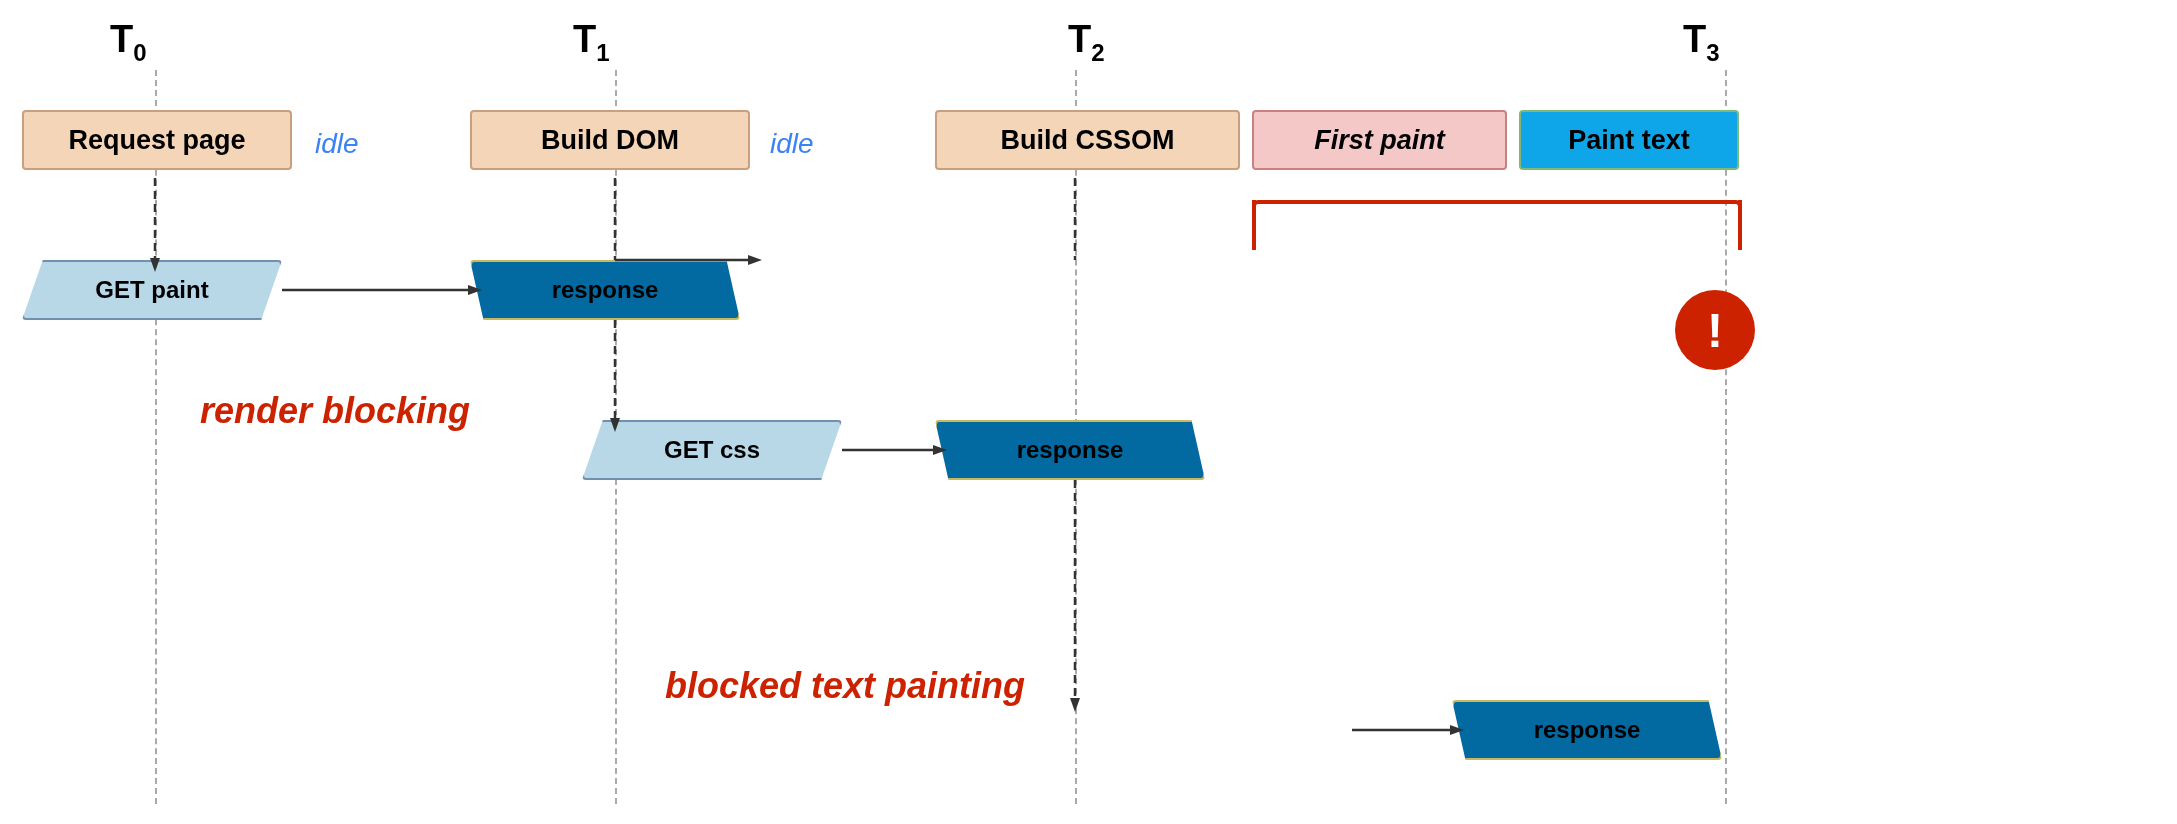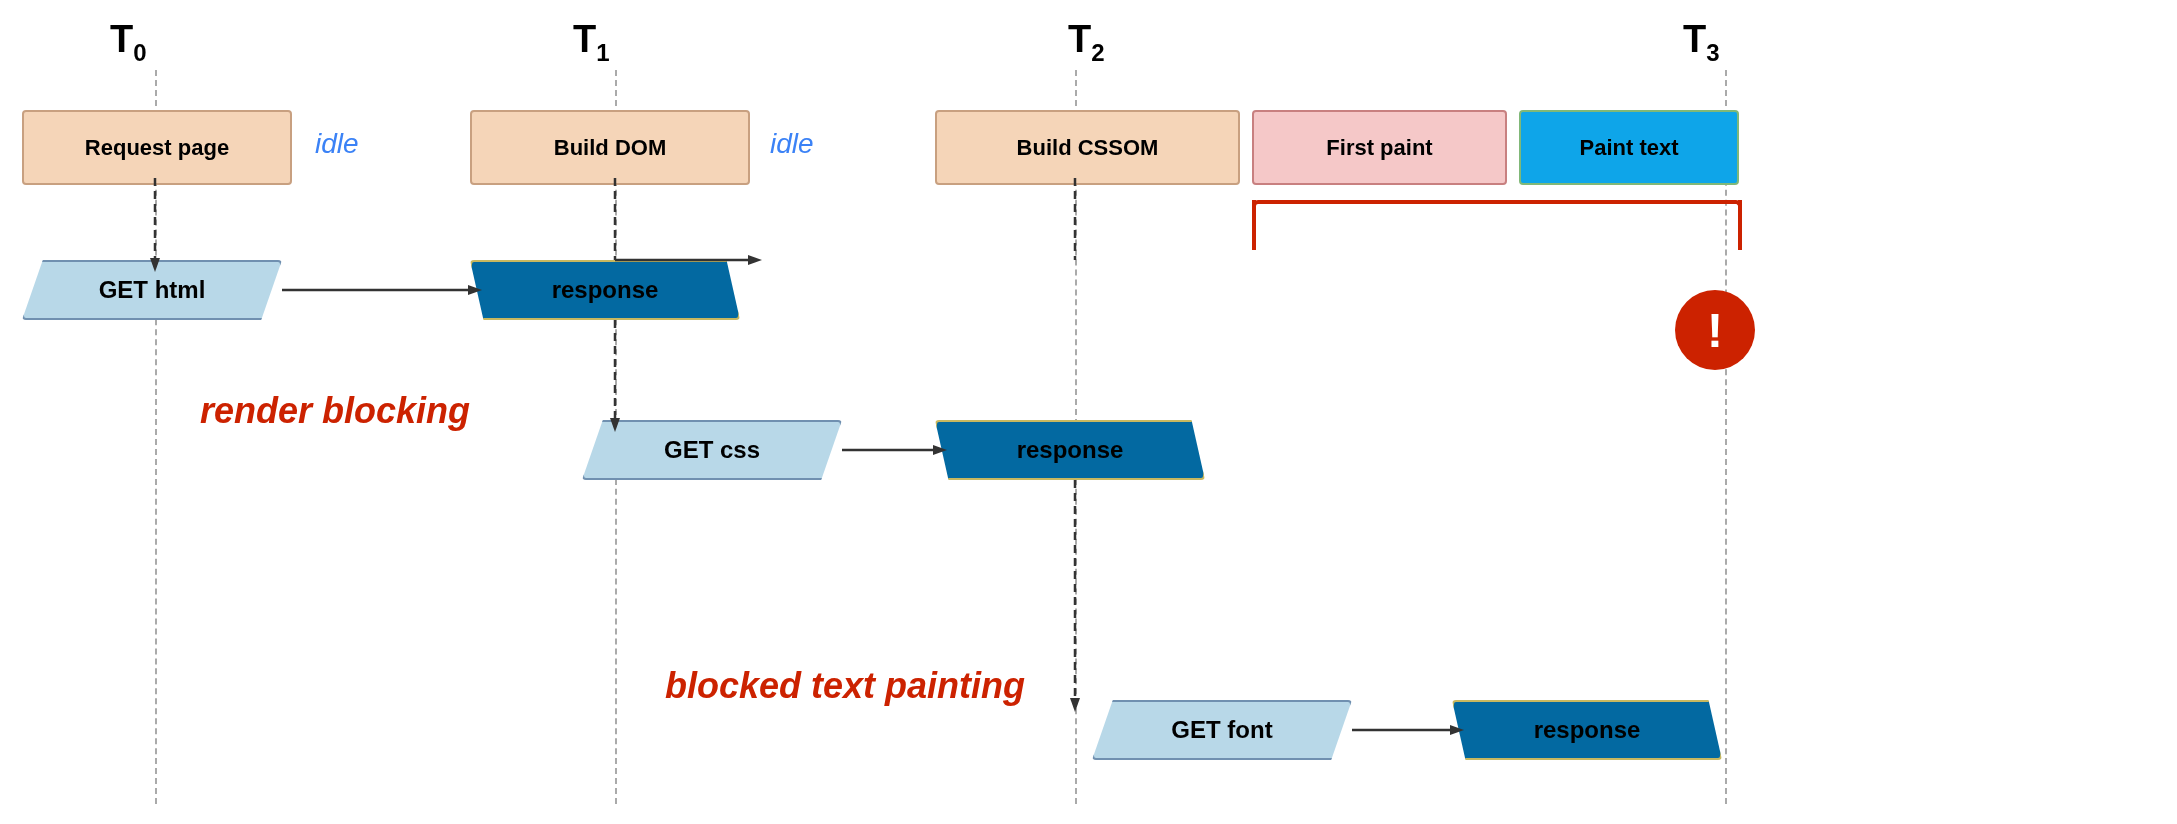--- a/index.html
+++ b/index.html
@@ -34,27 +34,27 @@
       position: absolute;
       border-left: 2px dashed #aaa;
       top: 70px;
       bottom: 20px;
     }
 
     
     .top-box {
       position: absolute;
       top: 110px;
-      height: 75px;
+      height: 60px;
       border: 2px solid #888;
       border-radius: 4px;
       display: flex;
       align-items: center;
       justify-content: center;
-      font-size: 22px;
+      font-size: 27px;
       font-weight: bold;
     }
 
     .box-peach { background: #f5d5b8; border-color: #c8a080; }
     .box-yellow { background: #0369a1; border-color: #c8b860; }
     .box-pink { background: #f5c8c8; border-color: #c88080; }
     .box-green { background: #0ea5e9; border-color: #80b878; }
     .box-blue { background: #b8d8e8; border-color: #7090b0; }
 
     
@@ -142,46 +142,43 @@
   </div>
 
   <div class="idle-text" style="left:770px; top:128px;">
     <span>idle</span>
   </div>
 
   <div class="top-box box-peach" style="left:935px; width:305px;">
     <span>Build CSSOM</span>
   </div>
 
-  <div class="top-box box-pink" style="left:1252px; width:255px;">
+  <div class="top-box box-pink" style="left:1252px; width:255px;font-style:italic;">
     <span>First paint</span>
   </div>
 
   <div class="top-box box-green" style="left:1519px; width:220px;">
     <span>Paint text</span>
   </div>
 
   <div class="top-box box-blue parallelogram" style="left:22px; top:260px; width:260px; height:60px; font-size:24px;">
-    <span>GET html</span>
+    <span>GET paint</span>
   </div>
 
   <div class="top-box box-yellow parallelogram-response" style="left:470px; top:260px; width:270px; height:60px; font-size:24px;">
     <span>response</span>
   </div>
 
   <div class="top-box box-blue parallelogram" style="left:582px; top:420px; width:260px; height:60px; font-size:24px;">
     <span>GET css</span>
   </div>
   <div class="top-box box-yellow parallelogram-response" style="left:935px; top:420px; width:270px; height:60px; font-size:24px;">
     <span>response</span>
   </div>
 
-  <div class="top-box box-blue parallelogram" style="left:1092px; top:700px; width:260px; height:60px; font-size:24px;">
-    <span>GET font</span>
-  </div>
   <div class="top-box box-yellow parallelogram-response" style="left:1452px; top:700px; width:270px; height:60px; font-size:24px;">
     <span>response</span>
   </div>
 
   <div class="blocking-label" style="left:200px; top:390px;">
     <span>render blocking</span>
   </div>
   <div class="blocking-label" style="left:665px; top:665px;">
     <span>blocked text painting</span>
   </div>

